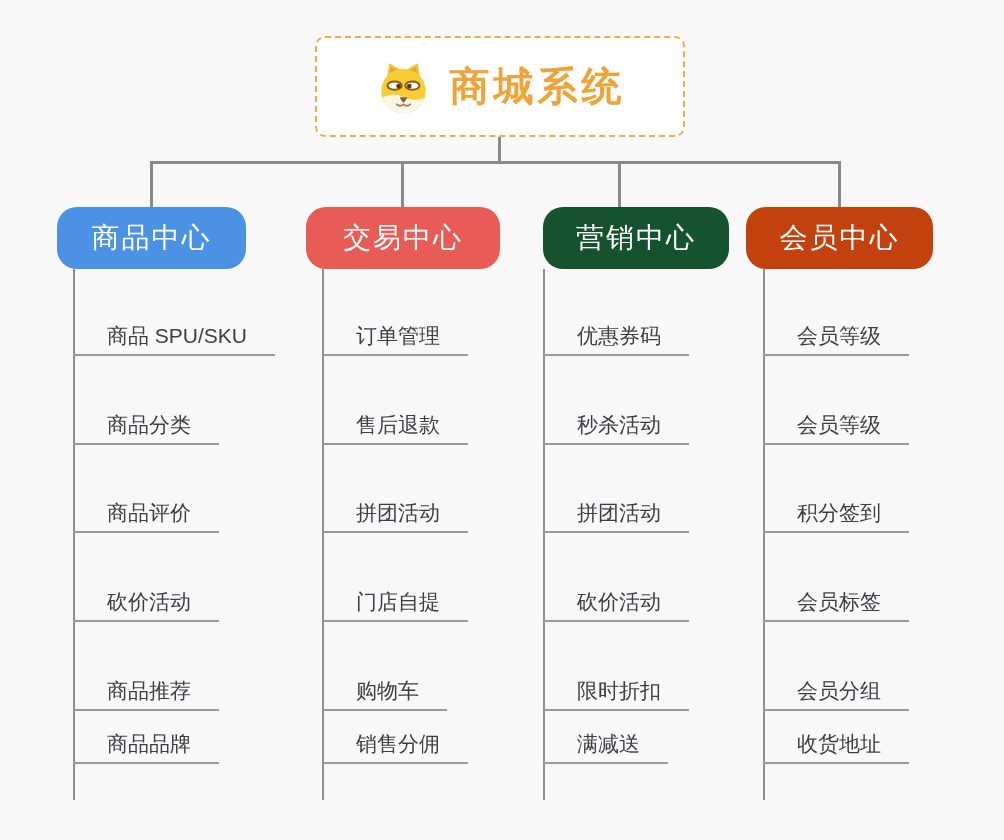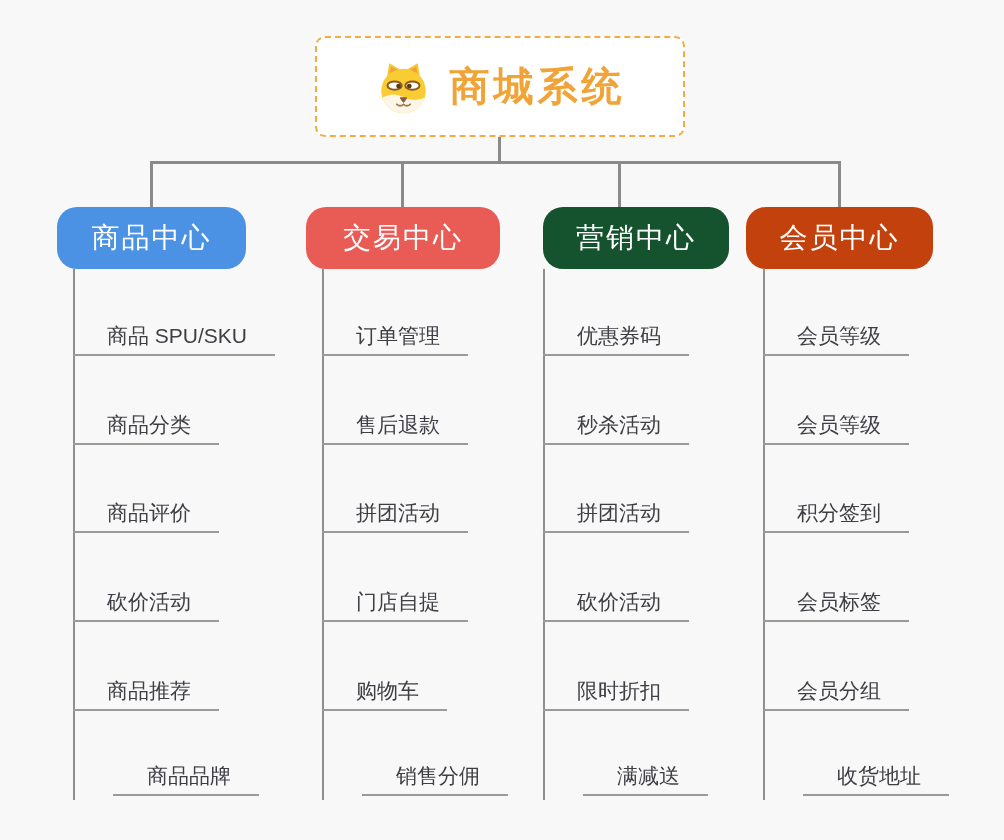--- a/index.html
+++ b/index.html
@@ -65,21 +65,21 @@
     padding:0 28px 0 34px;
     border-bottom:2px solid #9A9A9A;
     font-size:21px;line-height:32px;color:#3E3E44;
     white-space:nowrap;
   }
   .leaf-0{top:320px;}
   .leaf-1{top:409px;text-align:center;}
   .leaf-2{top:497px;}
   .leaf-3{top:586px;}
   .leaf-4{top:675px;}
-  .leaf-5{top:760px;margin-left:40px;}
+  .leaf-5{top:728px;}
 </style>
 </head>
 <body>
 
 <div class="canvas">
 
   <div class="conn conn-root-v"></div>
   <div class="conn conn-bus"></div>
   <div class="conn conn-drop conn-drop-0"></div>
   <div class="conn conn-drop conn-drop-1"></div>

